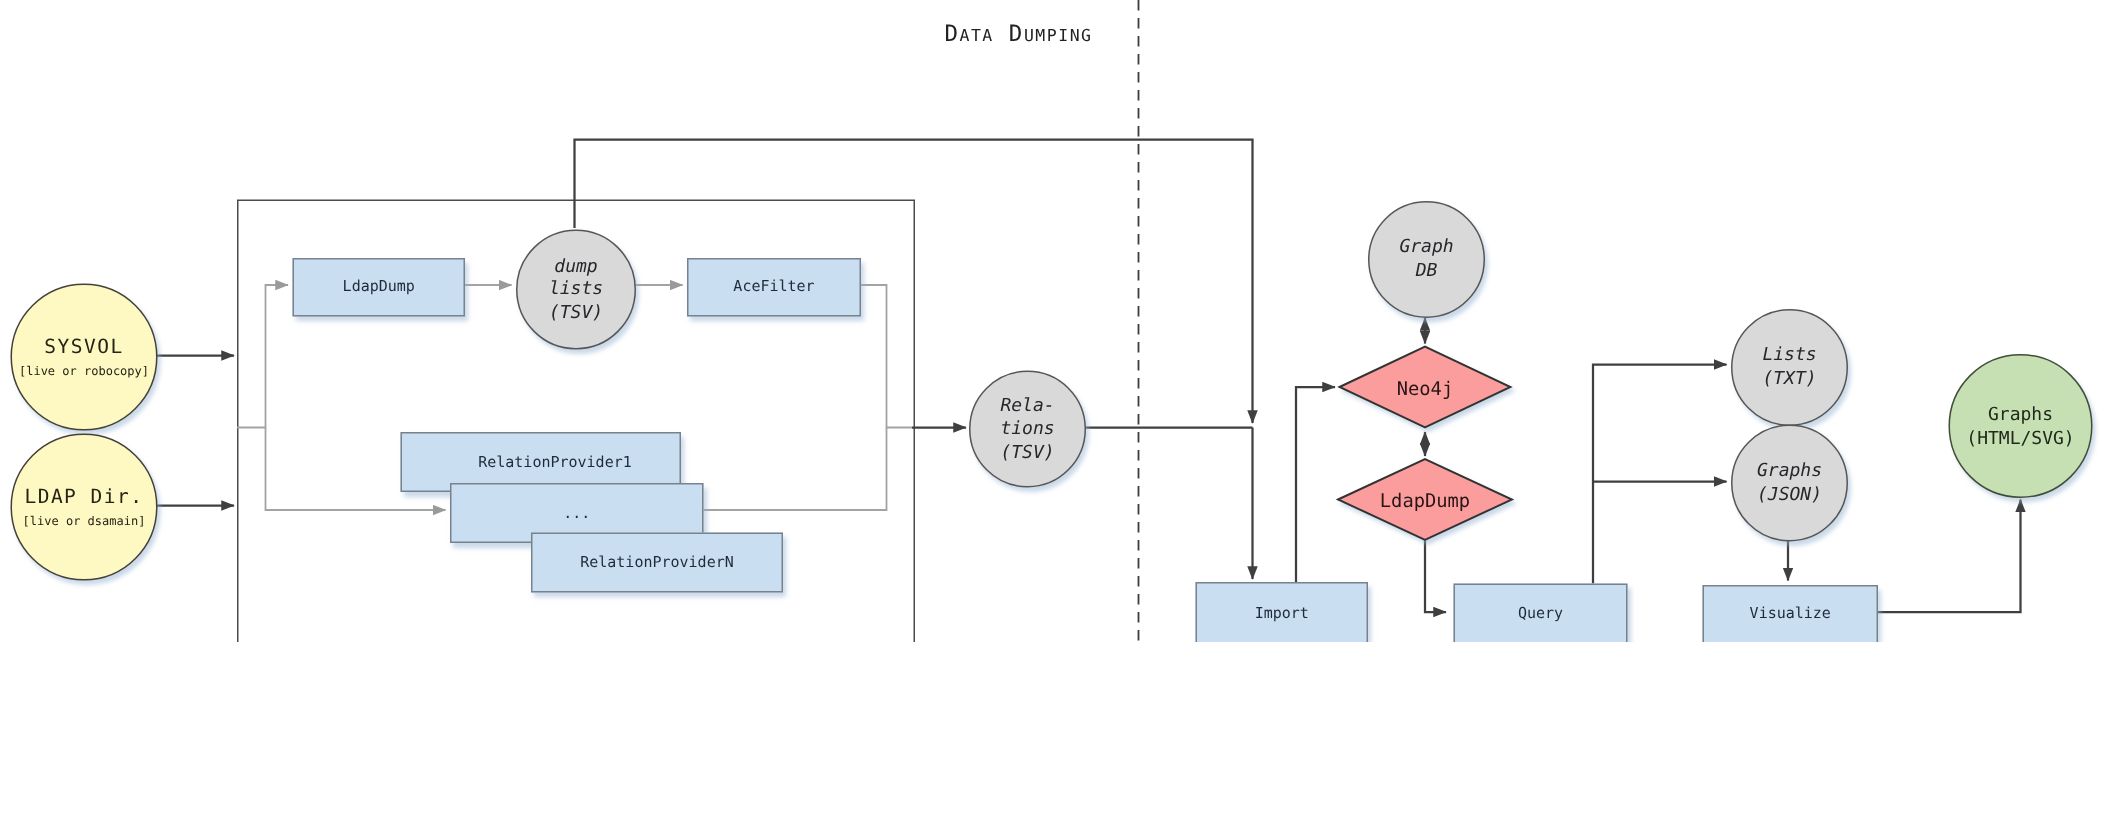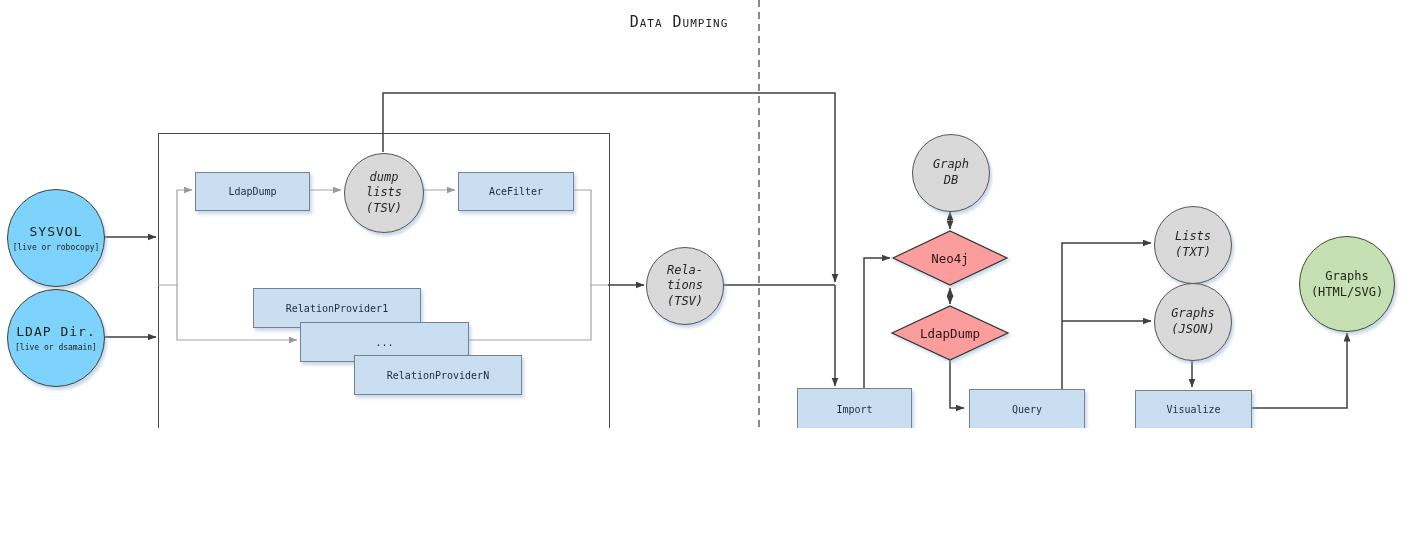--- a/index.html
+++ b/index.html
@@ -25,21 +25,21 @@
     background:#c9def1;border:1px solid #78828c;font-size:10px;
     box-shadow:2px 3px 3px rgba(150,180,212,.5);
   }
   .circle{
     border-radius:50%;background:#d9d9d9;border:1px solid #565656;
     font-size:12px;line-height:1.3;color:#26262b;
     box-shadow:2px 3px 3px rgba(150,180,212,.5);
     font-style:italic;
   }
   .src{
-    border-radius:50%;background:#7dd3fc;border:1.4px solid #44413a;
+    border-radius:50%;background:#fef9c3;border:1.4px solid #44413a;
     flex-direction:column;color:#262316;
     box-shadow:2px 3px 3px rgba(150,180,212,.5);
   }
   .src .main{font-size:13px;letter-spacing:1px;}
   .src .note{font-size:8px;margin-top:4px;}
   .out{
     border-radius:50%;background:#c6e0b4;border:1.4px solid #414d38;
     font-size:12px;line-height:1.35;color:#20291a;
     box-shadow:2px 3px 3px rgba(150,180,212,.5);
   }
@@ -114,21 +114,21 @@
 
   <div class="node box" style="left:195px;top:172px;width:113px;height:37px;">
     <span>LdapDump</span>
   </div>
   <div class="node circle pre" style="left:344px;top:153px;width:78px;height:78px;">dump
 lists
 (TSV)</div>
   <div class="node box" style="left:458px;top:172px;width:114px;height:37px;">
     <span>AceFilter</span>
   </div>
-  <div class="node box" style="left:253px;top:288px;width:166px;height:38px;">
+  <div class="node box" style="left:267px;top:288px;width:166px;height:38px;padding-left:19px;">
     <span>RelationProvider1</span>
   </div>
   <div class="node box z3" style="left:300px;top:322px;width:167px;height:38px;">
     <span>...</span>
   </div>
   <div class="node box z4" style="left:334px;top:355px;width:166px;height:38px;">
     <span>RelationProviderN</span>
   </div>
   <div class="node circle pre" style="left:646px;top:247px;width:76px;height:76px;">Rela-
 tions

